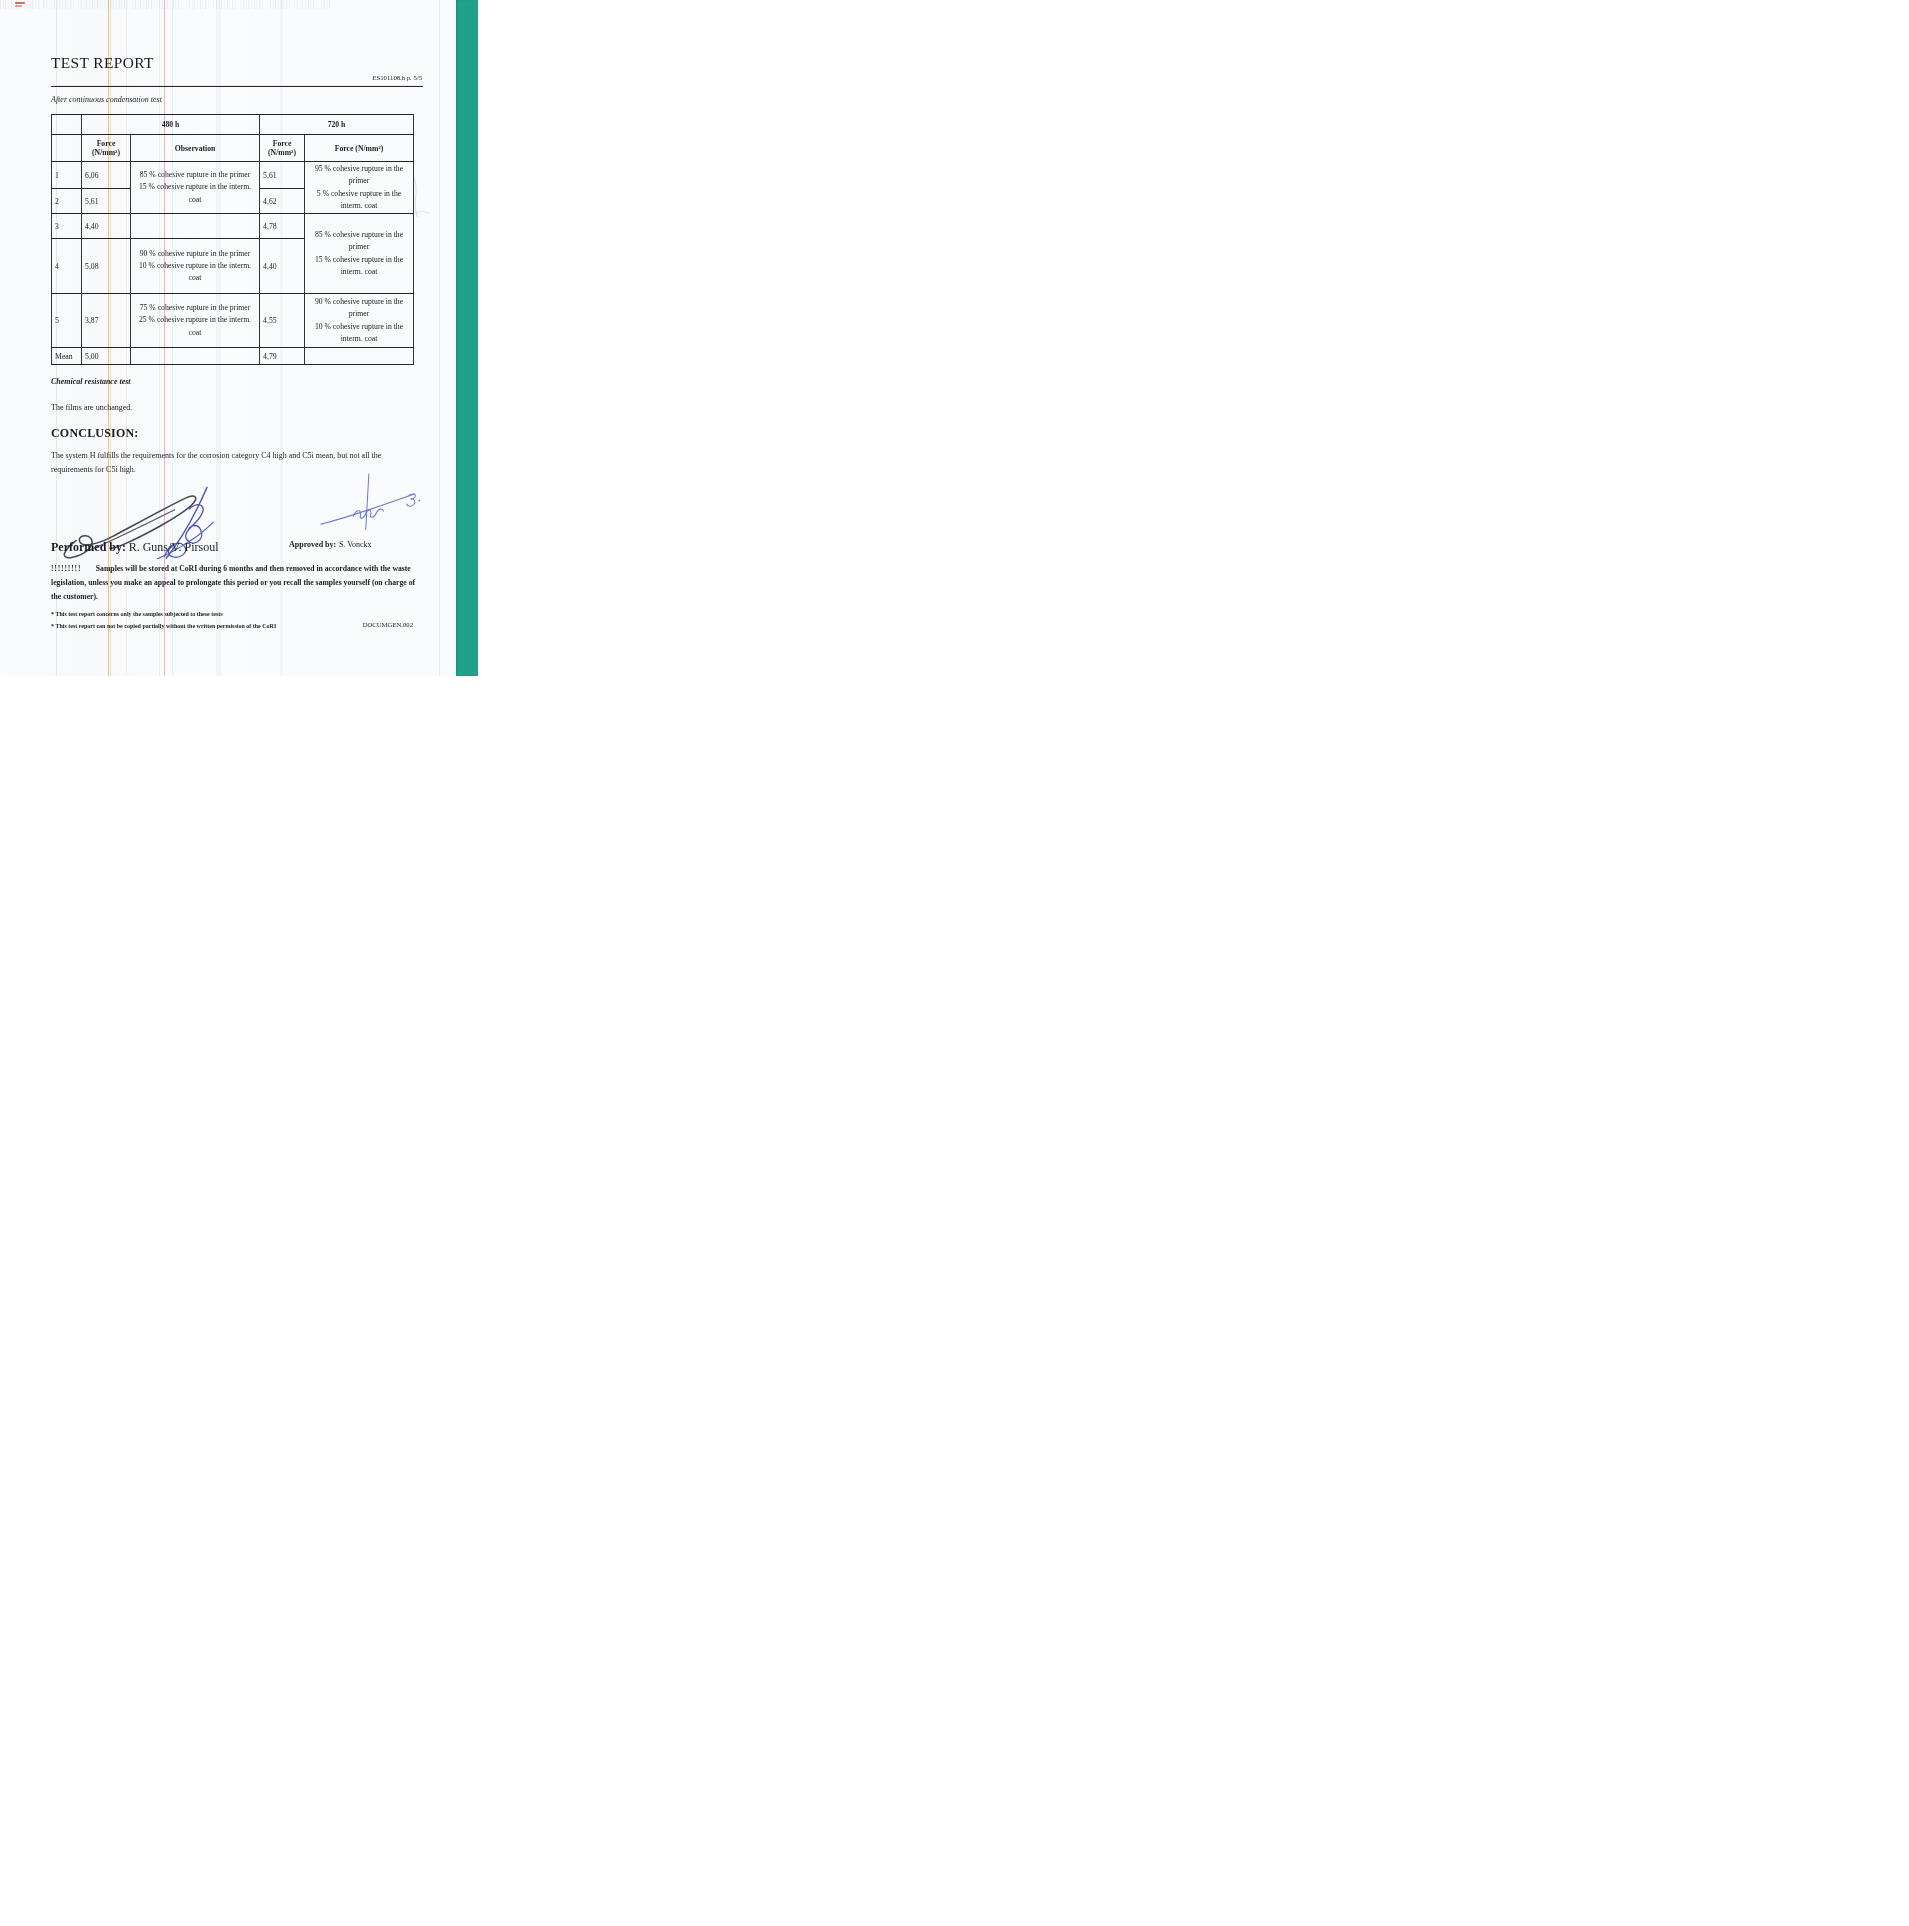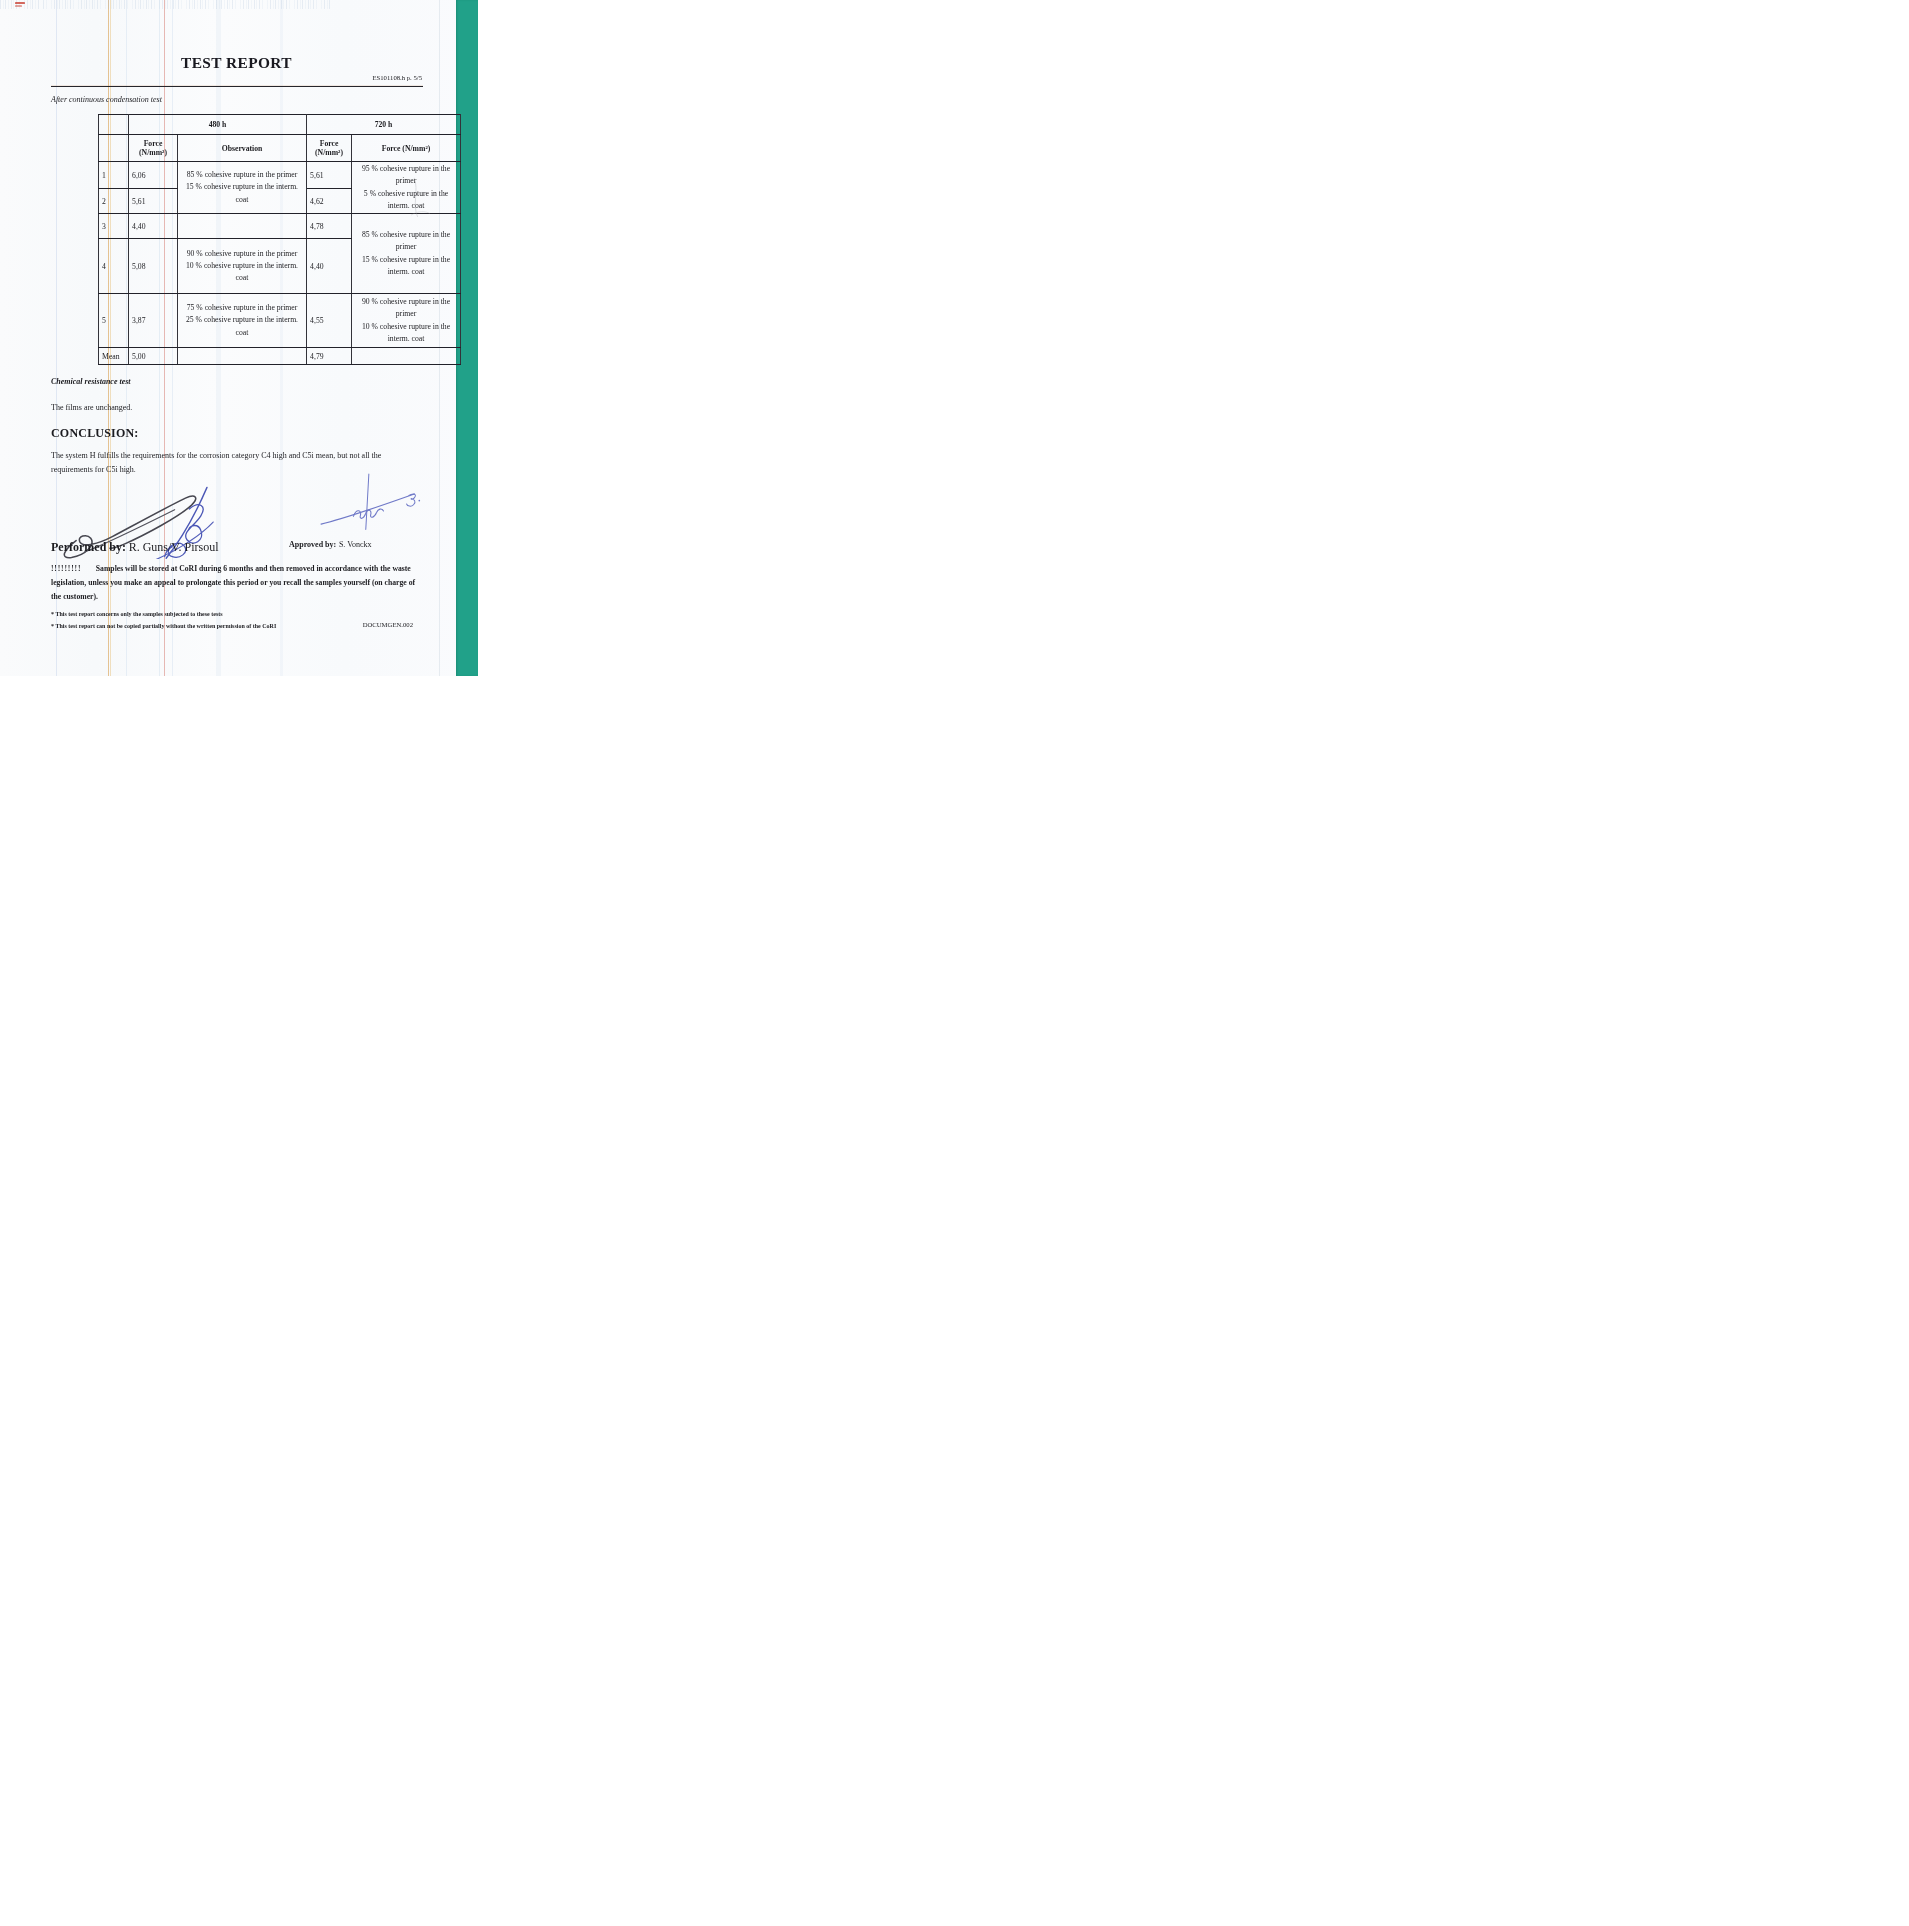--- a/index.html
+++ b/index.html
@@ -13,29 +13,29 @@
   
   .green-bar{position:absolute;top:0;right:0;width:22.3px;height:676px;background:#21a189;
     box-shadow:inset 1.2px 0 1.5px rgba(0,60,50,.18);}
   
   .vline{position:absolute;top:0;height:676px;pointer-events:none;}
   .noise-top{position:absolute;left:0;top:0;width:331px;height:8.5px;
     background:repeating-linear-gradient(90deg,rgba(150,175,205,.35) 0 0.8px,rgba(255,255,255,0) 0.8px 2.7px,rgba(170,195,220,.22) 2.7px 3.5px,rgba(255,255,255,0) 3.5px 5.4px);
     opacity:.55;pointer-events:none;}
   .red-dash{position:absolute;background:rgba(198,55,42,.75);border-radius:0.4px;}
   
-  .title{position:absolute;left:51px;top:54px;width:371px;text-align:center;
-    font-size:15.4px;font-weight:bold;letter-spacing:0.4px;color:#191920;}
+  .title{position:absolute;left:51px;top:54px;width:371px;
+    font-size:15.4px;font-weight:normal;letter-spacing:0.4px;color:#191920;}
   .docref{position:absolute;left:51px;top:74px;width:371px;text-align:right;font-size:6.7px;}
   .rule{position:absolute;left:51px;top:86px;width:372px;height:1.2px;background:#26262c;
     box-shadow:0 -0.4px 0 rgba(190,120,60,.35);}
   .subtitle{position:absolute;left:51px;top:95px;font-style:italic;font-size:8px;}
   
   table.results{position:absolute;left:51px;top:114px;width:362px;
-    border-collapse:collapse;table-layout:fixed;border:1.3px solid #1f1f26;margin-left:47px;}
+    border-collapse:collapse;table-layout:fixed;border:1.3px solid #1f1f26;}
   table.results td{border-left:0.7px solid #33333a;border-right:0.7px solid #33333a;
     border-top:1.2px solid #22222a;border-bottom:1.2px solid #22222a;
     vertical-align:middle;font-size:7.7px;padding:0.8px 3.1px;}
   td.hdr{text-align:center;font-weight:bold;}
   td.num{text-align:left;padding-left:4.6px;}
   td.val{text-align:left;}
   td.obs{text-align:center;font-size:7.5px;line-height:1.6;}
   .preline{white-space:pre-line;}
   
   .sec-head-italic{position:absolute;left:51px;top:377px;font-size:8px;font-weight:bold;font-style:italic;}

